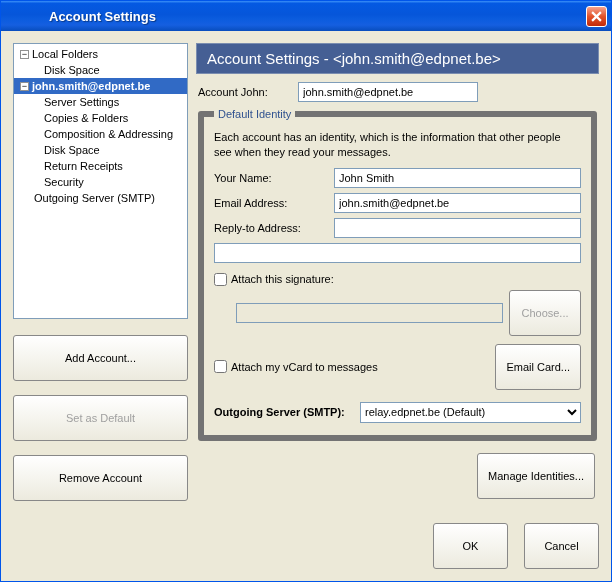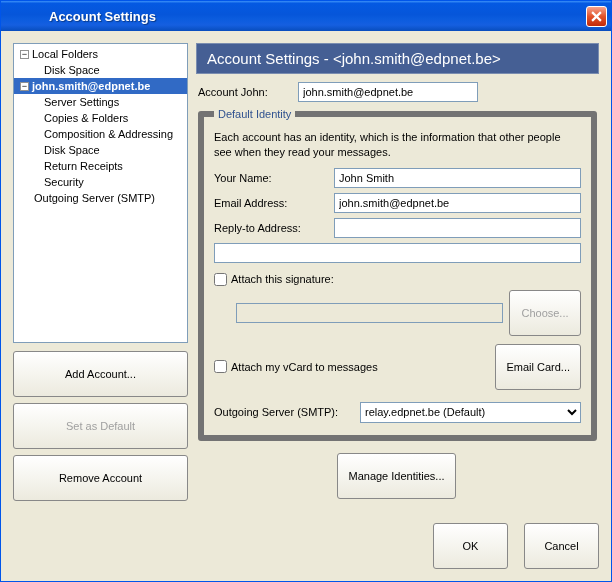--- a/index.html
+++ b/index.html
@@ -179,41 +179,41 @@
   select.combo {
     flex: 1;
     border: 1px solid #7f9db9;
     height: 21px;
     font: 11px Tahoma, sans-serif;
     background: #fff;
   }
 
   .manage-row {
     display: flex;
-    justify-content: center;
+    justify-content: flex-end;
     margin-top: 12px;
     padding-right: 2px;
   }
 
   
   .btn {
     border: 1px solid #888;
     background: linear-gradient(to bottom, #ffffff, #eceade);
     border-radius: 3px;
     padding: 16px 10px;
     font: 11px Tahoma, sans-serif;
     cursor: pointer;
     min-height: 22px;
     text-align: center;
   }
   .btn.disabled {
     color: #a0a0a0;
     cursor: default;
   }
-  .btn.wide { width: 100%; }
+  .btn.wide { width: 100%; margin-top: 8px; }
 
   .footer {
     display: flex;
     justify-content: flex-end;
     gap: 16px;
     padding: 10px 12px 12px 12px;
   }
   .footer .btn { min-width: 75px; }
 
   input[type=checkbox]{ margin:0; width:13px; height:13px; }
@@ -320,21 +320,21 @@
           </div>
 
           <div class="vcard-row">
             <input type="checkbox" style="">
             <span>Attach my vCard to messages</span>
             <span class="spacer"></span>
             <button class="btn" style="min-width:78px;">Email Card...</button>
           </div>
 
           <div class="smtp-row">
-            <label style="width:140px;">Outgoing Server (SMTP):</label>
+            <label style="width:140px;font-weight:bold;">Outgoing Server (SMTP):</label>
             <select class="combo">
               <option>relay.edpnet.be (Default)</option>
             </select>
           </div>
         </fieldset>
 
         <div class="manage-row">
           <button class="btn">Manage Identities...</button>
         </div>
 

